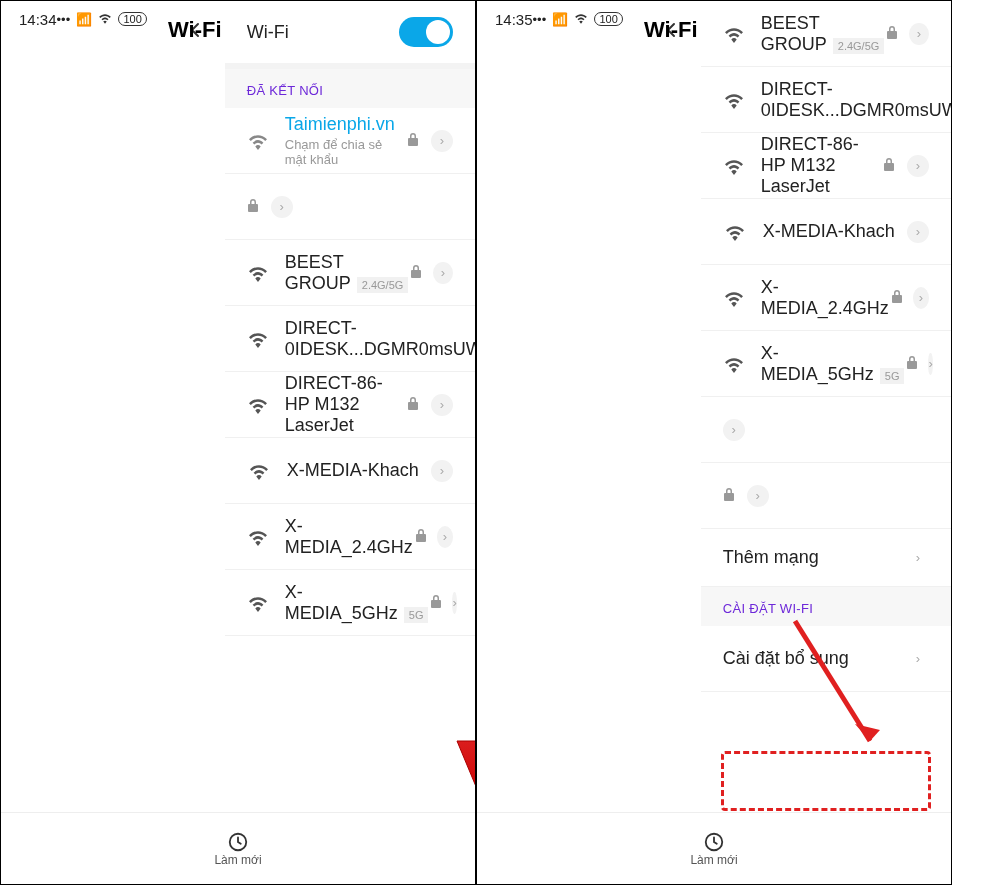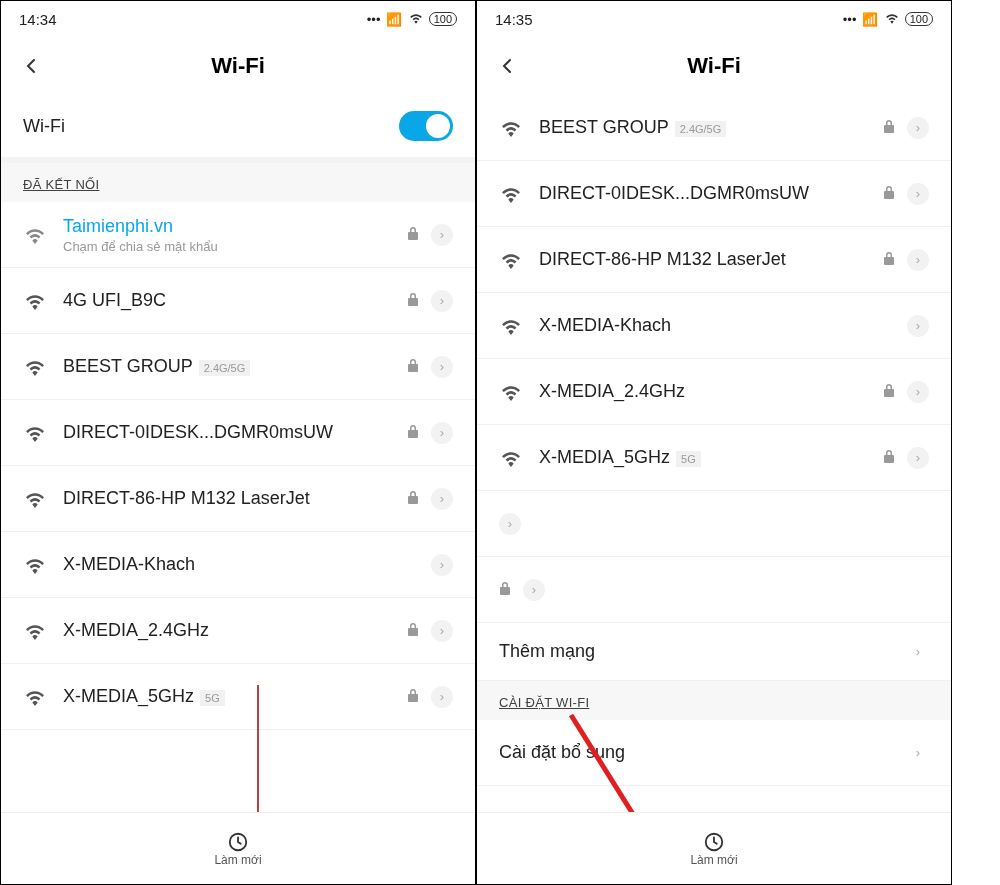--- a/index.html
+++ b/index.html
@@ -9,21 +9,20 @@
     width: 1000px;
     height: 885px;
     display: flex;
   }
   .screen {
     width: 476px;
     height: 885px;
     border: 1px solid #000;
     background: #fff;
     display: flex;
-    flex-direction: column;
     position: relative;
     overflow: hidden;
   }
   .statusbar {
     height: 36px;
     display: flex;
     justify-content: space-between;
     align-items: center;
     padding: 0 18px;
     font-size: 15px;
@@ -54,25 +53,24 @@
     align-items: center;
     padding: 0 22px;
     height: 66px;
     background: #fff;
     border-bottom: 1px solid #f0f0f0;
   }
   .row.toggle-row { height: 68px; border-bottom: 6px solid #f3f3f3; }
   .section-label {
     padding: 14px 22px 10px;
     font-size: 13px;
-    color: #404040;
+    color: #6d28d9;
     background: #f7f7f7;
     text-transform: uppercase;
     letter-spacing: 0.3px;
-    text-decoration: underline;
   }
   .row-label { font-size: 18px; color: #222; }
   .row-sub { font-size: 13px; color: #999; margin-top:2px; }
   .row-main { flex: 1; display: flex; align-items: center; gap: 16px; }
   .col { display:flex; flex-direction:column; }
   .toggle {
     width: 54px; height: 30px; border-radius: 15px; background: #0aa7e8; position: relative; cursor: pointer;
   }
   .toggle::after {
     content:''; position:absolute; right:3px; top:3px; width:24px; height:24px; background:#fff; border-radius:50%;
@@ -171,28 +169,20 @@
         <svg width="12" height="14" viewBox="0 0 12 14">
             <path fill="#999" d="M3 6V4a3 3 0 016 0v2h1a1 1 0 011 1v6a1 1 0 01-1 1H2a1 1 0 01-1-1V7a1 1 0 011-1h1zm1.5 0h3V4a1.5 1.5 0 00-3 0v2z"></path>
           </svg>
       </span>
       <div class="chevron">›</div>
     </div>
 
 
     <div id="left-nets">
         <div class="row">
-          <div class="row-main">
-            <span class="wifi-icon">
-              <svg width="22" height="18" viewBox="0 0 24 20">
-                <path fill="#555" d="M12 20l-3-4c1-1 2-1.5 3-1.5s2 .5 3 1.5l-3 4zm-6-8c2-2 4-3 6-3s4 1 6 3l-2 2c-1.2-1.2-2.6-2-4-2s-2.8.8-4 2l-2-2zm-4-4c3-3 6.5-4.5 10-4.5S19 5 22 8l-2 2c-2.2-2.2-5-3.5-8-3.5S6.2 7.8 4 10l-2-2z"></path>
-              </svg>
-            </span>
-            <span class="row-label">4G UFI_B9C</span>
-          </div>
           <span class="lock"><svg width="12" height="14" viewBox="0 0 12 14">
               <path fill="#999" d="M3 6V4a3 3 0 016 0v2h1a1 1 0 011 1v6a1 1 0 01-1 1H2a1 1 0 01-1-1V7a1 1 0 011-1h1zm1.5 0h3V4a1.5 1.5 0 00-3 0v2z"></path>
             </svg></span>
           <div class="chevron">›</div>
         </div>
         <div class="row">
           <div class="row-main">
             <span class="wifi-icon">
               <svg width="22" height="18" viewBox="0 0 24 20">
                 <path fill="#555" d="M12 20l-3-4c1-1 2-1.5 3-1.5s2 .5 3 1.5l-3 4zm-6-8c2-2 4-3 6-3s4 1 6 3l-2 2c-1.2-1.2-2.6-2-4-2s-2.8.8-4 2l-2-2zm-4-4c3-3 6.5-4.5 10-4.5S19 5 22 8l-2 2c-2.2-2.2-5-3.5-8-3.5S6.2 7.8 4 10l-2-2z"></path>

